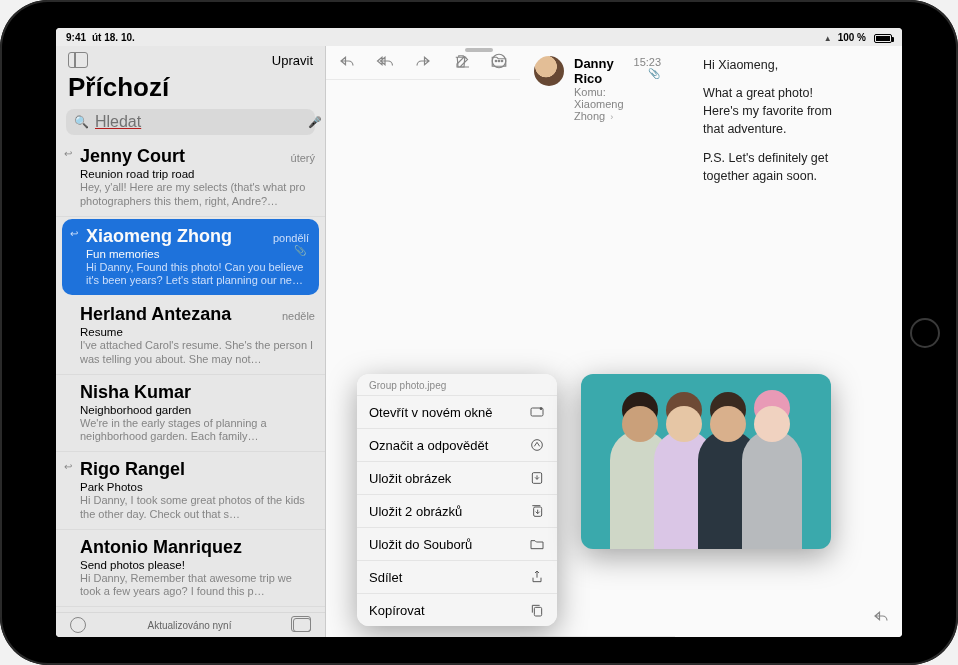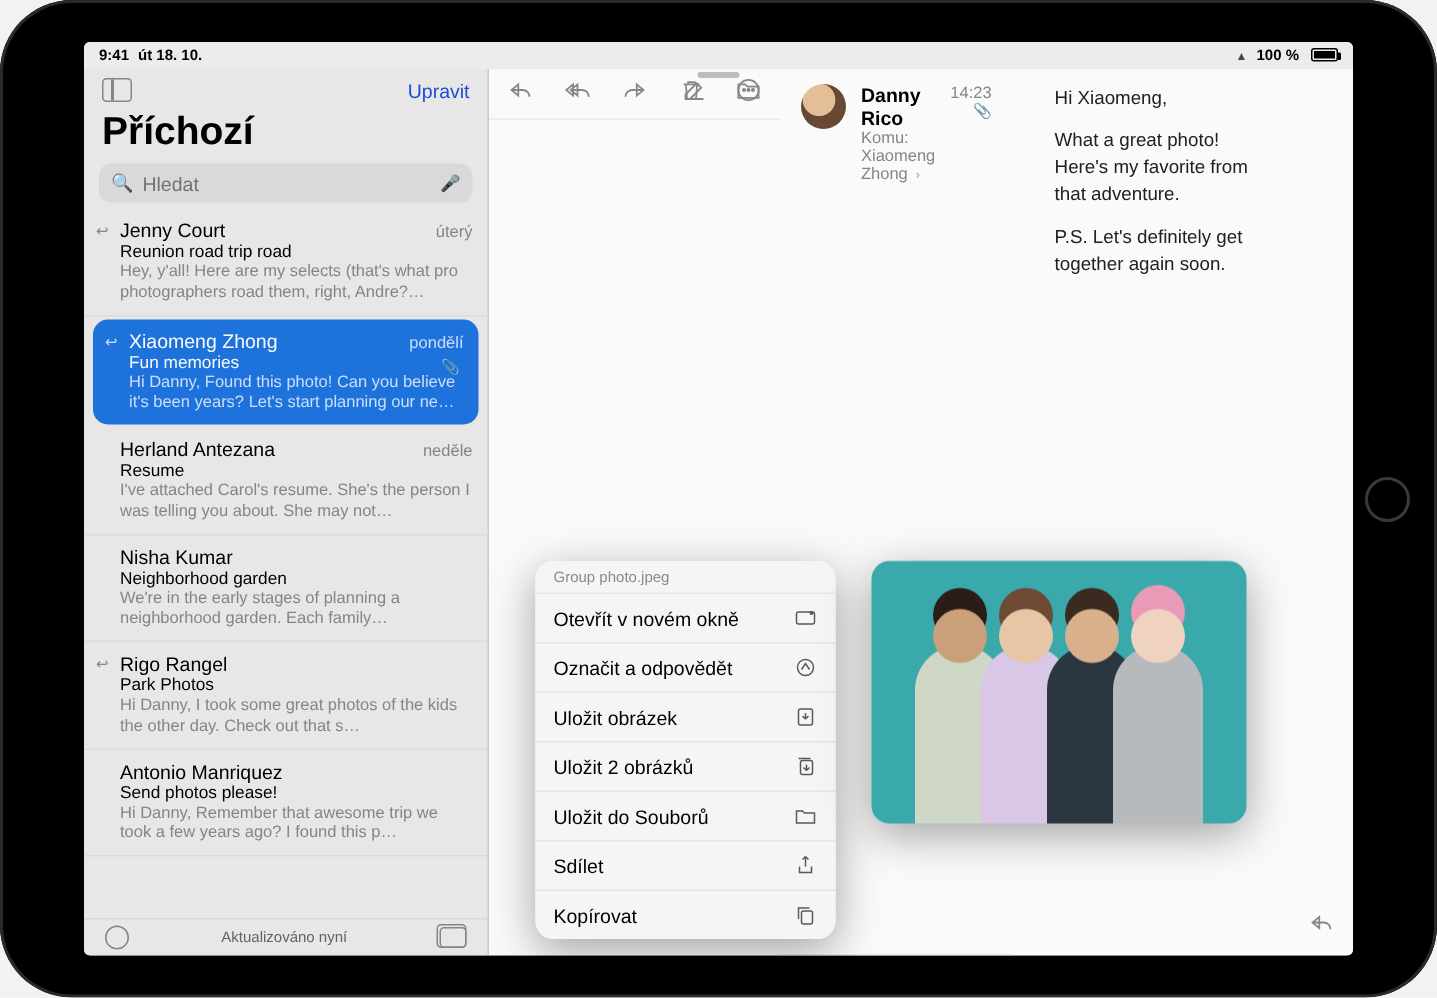--- a/index.html
+++ b/index.html
@@ -46,21 +46,21 @@
     height: 18px;
     display: flex;
     align-items: center;
     justify-content: space-between;
     padding: 0 10px;
     font-size: 10px;
     font-weight: 600;
     color: #000;
     background: #ececec;
   }
-  .sb-left, .sb-right { display: flex; align-items: flex-start; gap: 6px; }
+  .sb-left, .sb-right { display: flex; align-items: flex-end; gap: 6px; }
   .sb-wifi::before { content: "▲"; font-size: 8px; opacity: 0.7; }
   .sb-batt {
     width: 18px; height: 9px; border: 1px solid #000; border-radius: 2px;
     position: relative; margin-left: 2px;
   }
   .sb-batt::after {
     content: ""; position: absolute; right: -3px; top: 2px; width: 2px; height: 5px;
     background: #000; border-radius: 0 1px 1px 0;
   }
   .sb-batt::before {
@@ -82,21 +82,21 @@
     display: flex;
     flex-direction: column;
     border-right: 1px solid #d0d0d0;
   }
   .sb-top {
     display: flex;
     justify-content: space-between;
     align-items: center;
     padding: 6px 12px 2px;
     font-size: 13px;
-    color: #1d4ed8;
+    color: #000000;
   }
   .sb-side-icon {
     width: 20px; height: 16px; border: 1.5px solid #888; border-radius: 3px; position: relative;
   }
   .sb-side-icon::after {
     content: ""; position: absolute; left: 5px; top: 0; bottom: 0; width: 1.5px; background: #888;
   }
   .sb-title {
     font-size: 26px;
     font-weight: 700;
@@ -109,41 +109,41 @@
     height: 26px;
     display: flex;
     align-items: center;
     padding: 0 8px;
     gap: 6px;
     font-size: 13px;
     color: #888;
   }
   .search .mag { font-size: 12px; }
   .search input {
-    border: none; background: transparent; outline: none; flex: 1; font-size: 13px; color: #0f766e;
+    border: none; background: transparent; outline: none; flex: 1; font-size: 16px; color: #b91c1c; text-decoration: underline;
   }
   .mic { font-size: 11px; }
 
   .list {
     flex: 1;
     overflow: hidden;
   }
   .item {
     padding: 7px 10px 7px 24px;
     border-bottom: 1px solid #e0e0e0;
     position: relative;
     cursor: pointer;
   }
   .item .reply-ind {
     position: absolute; left: 8px; top: 9px; font-size: 10px; color: #8a8a8a;
   }
   .item .name-row {
     display: flex; justify-content: space-between; align-items: baseline;
   }
-  .item .sender { font-size: 13px; font-weight: 400; color: #000; }
+  .item .sender { font-size: 18px; font-weight: 700; color: #000; }
   .item .time { font-size: 11px; color: #888; }
   .item .subject { font-size: 11.5px; color: #000; margin-top: 1px; }
   .item .preview { font-size: 11px; color: #888; line-height: 1.25; margin-top: 1px; max-height: 28px; overflow: hidden; }
   .item.selected {
     background: #1f75e0;
     border-radius: 10px;
     margin: 2px 6px;
     border-bottom: none;
   }
   .item.selected .sender, .item.selected .subject { color: #fff; }
@@ -361,21 +361,21 @@
 
         <div class="list">
 
           <div class="item">
             <span class="reply-ind">↩</span>
             <div class="name-row">
               <span class="sender">Jenny Court</span>
               <span class="time">úterý</span>
             </div>
             <div class="subject">Reunion road trip road</div>
-            <div class="preview">Hey, y'all! Here are my selects (that's what pro photographers road them, right, Andre?…</div>
+            <div class="preview">Hey, y'all! Here are my selects (that's what pro photographers this them, right, Andre?…</div>
           </div>
 
           <div class="item selected">
             <span class="reply-ind">↩</span>
             <div class="name-row">
               <span class="sender">Xiaomeng Zhong</span>
               <span class="time">pondělí</span>
             </div>
             <div class="subject">Fun memories</div>
             <span class="clip">📎</span>
@@ -462,21 +462,21 @@
           <div class="avatar"></div>
           <div class="hdr-info">
             <div class="hdr-name">Danny Rico</div>
             <div class="hdr-to">
               <span>Komu:</span>
               <span>Xiaomeng Zhong</span>
               <span class="chev">›</span>
             </div>
           </div>
           <div class="hdr-right">
-            <div>14:23</div>
+            <div>15:23</div>
             <div style="font-size:10px;color:#bbb;">📎</div>
           </div>
         </div>
 
         <div class="body">
           <p>Hi Xiaomeng,</p>
           <p>What a great photo! Here's my favorite from that adventure.</p>
           <p>P.S. Let's definitely get together again soon.</p>
         </div>
 

